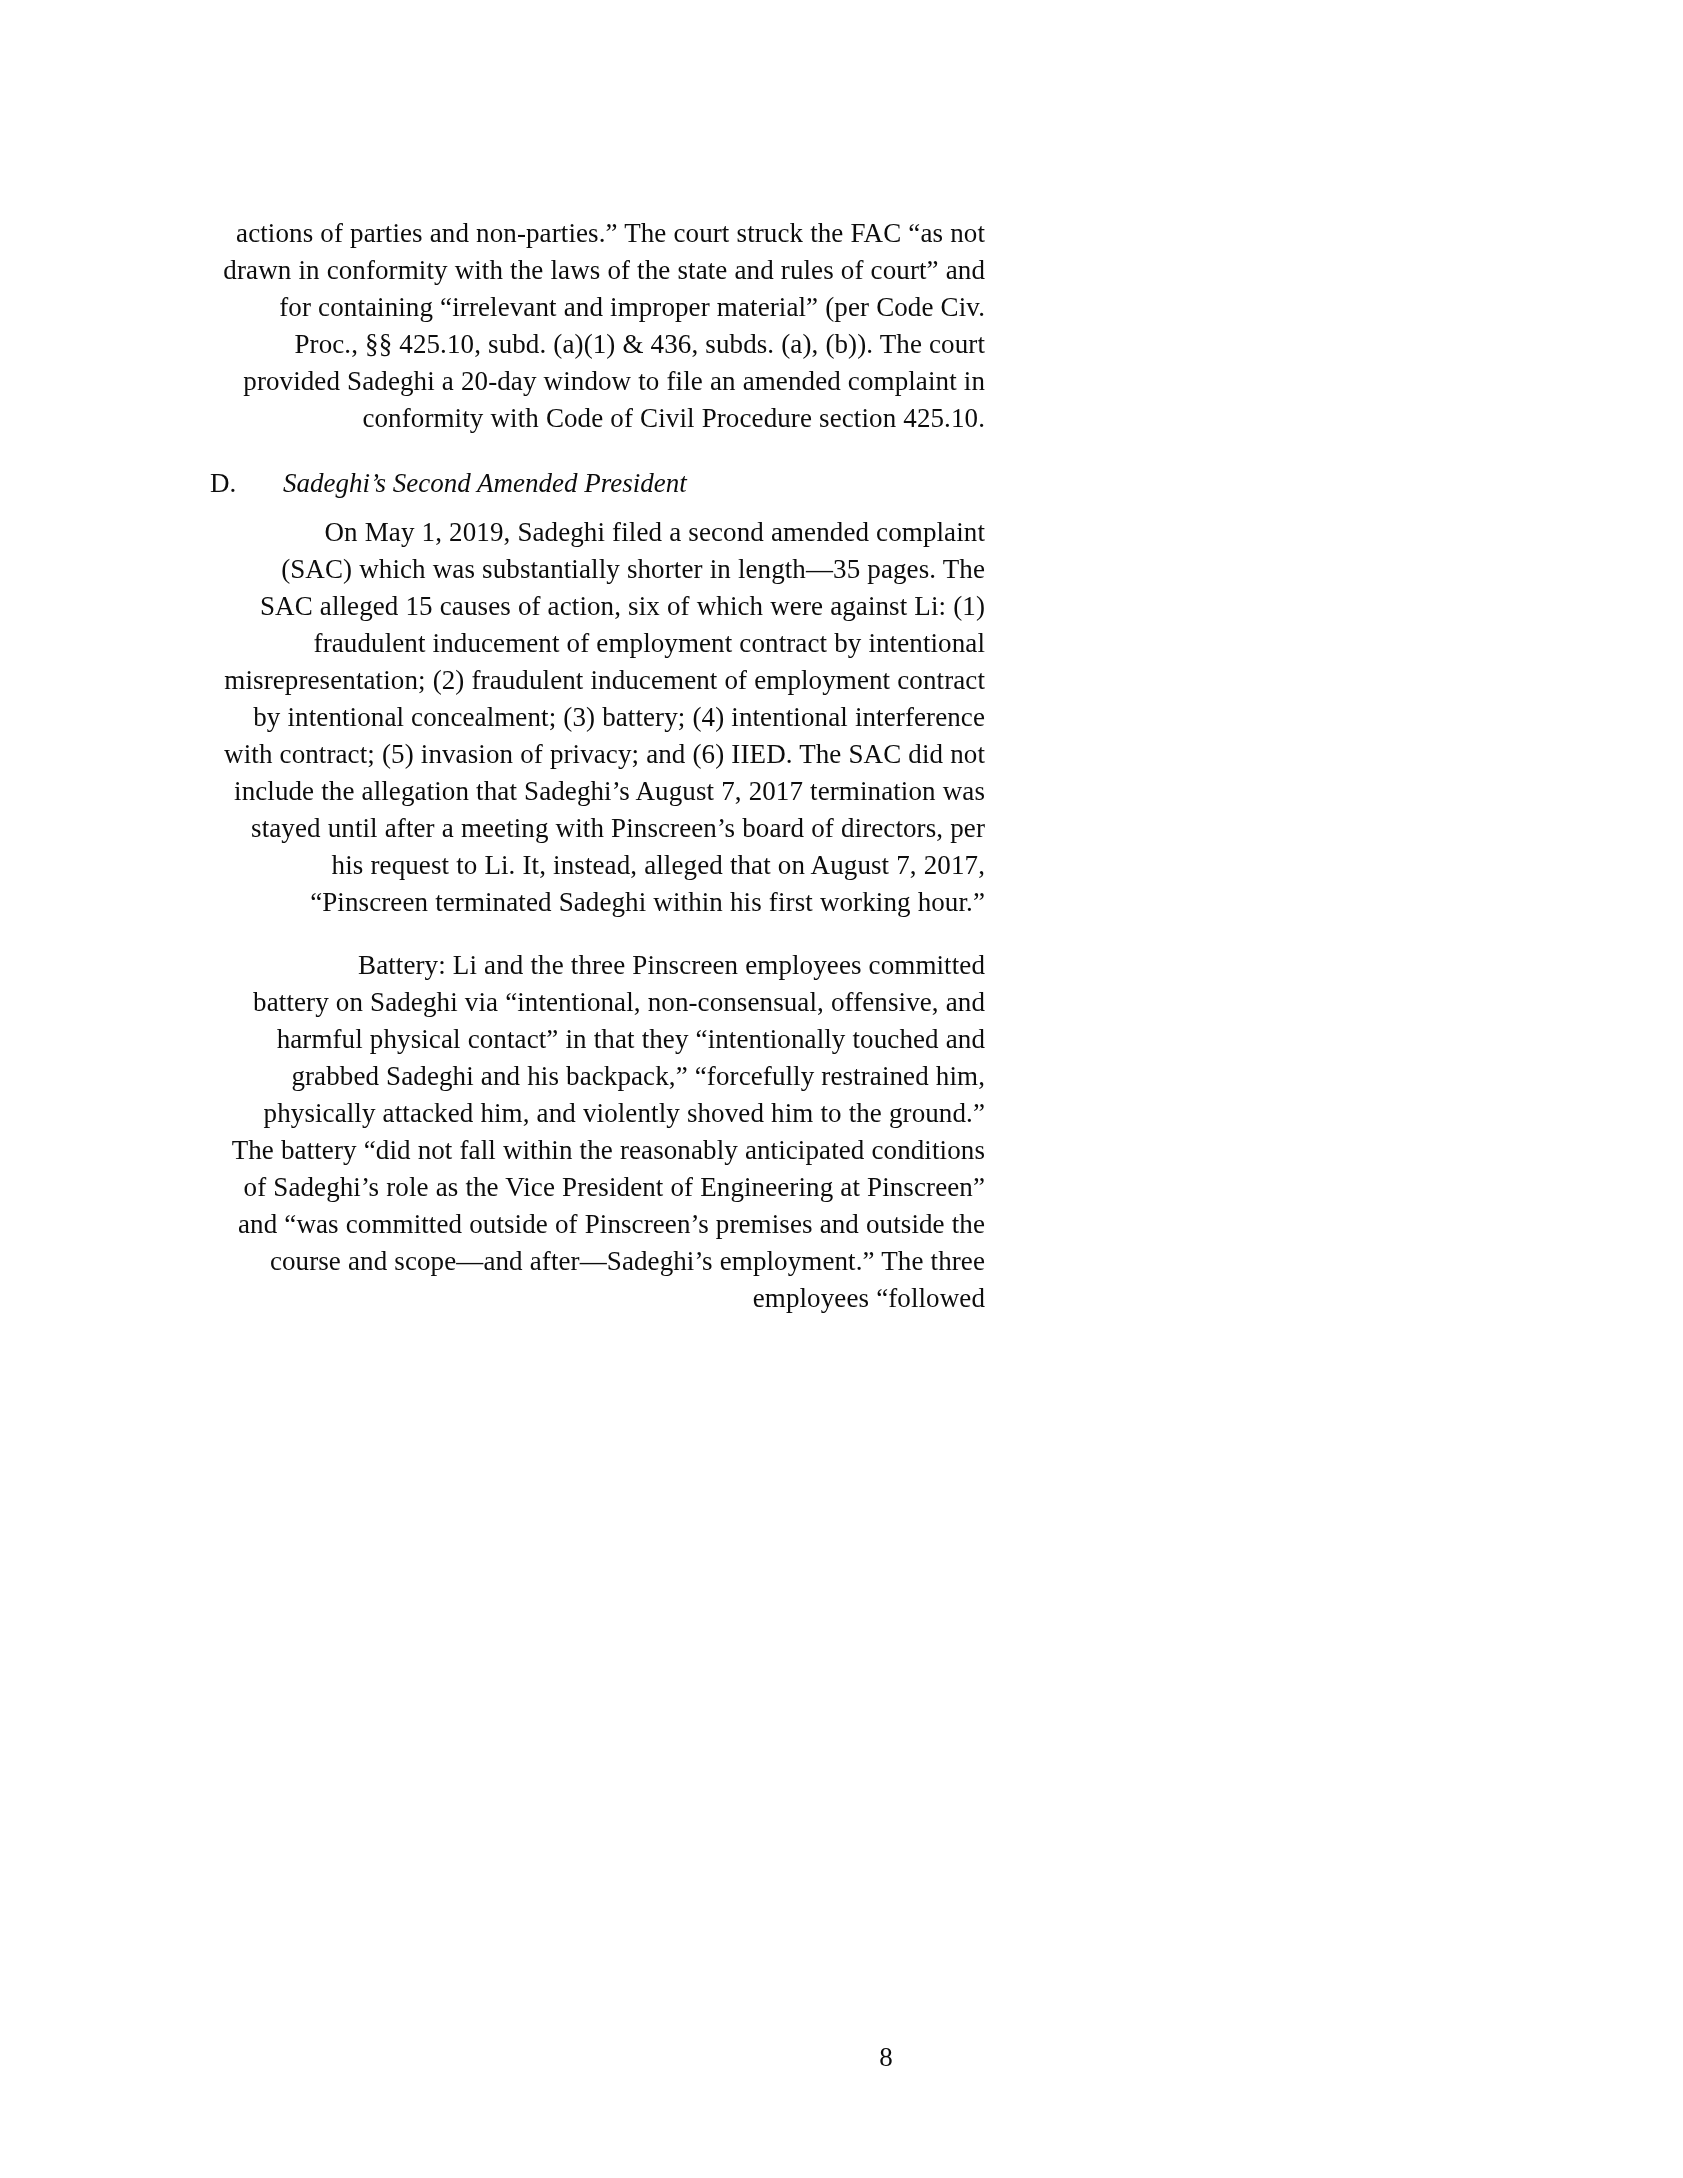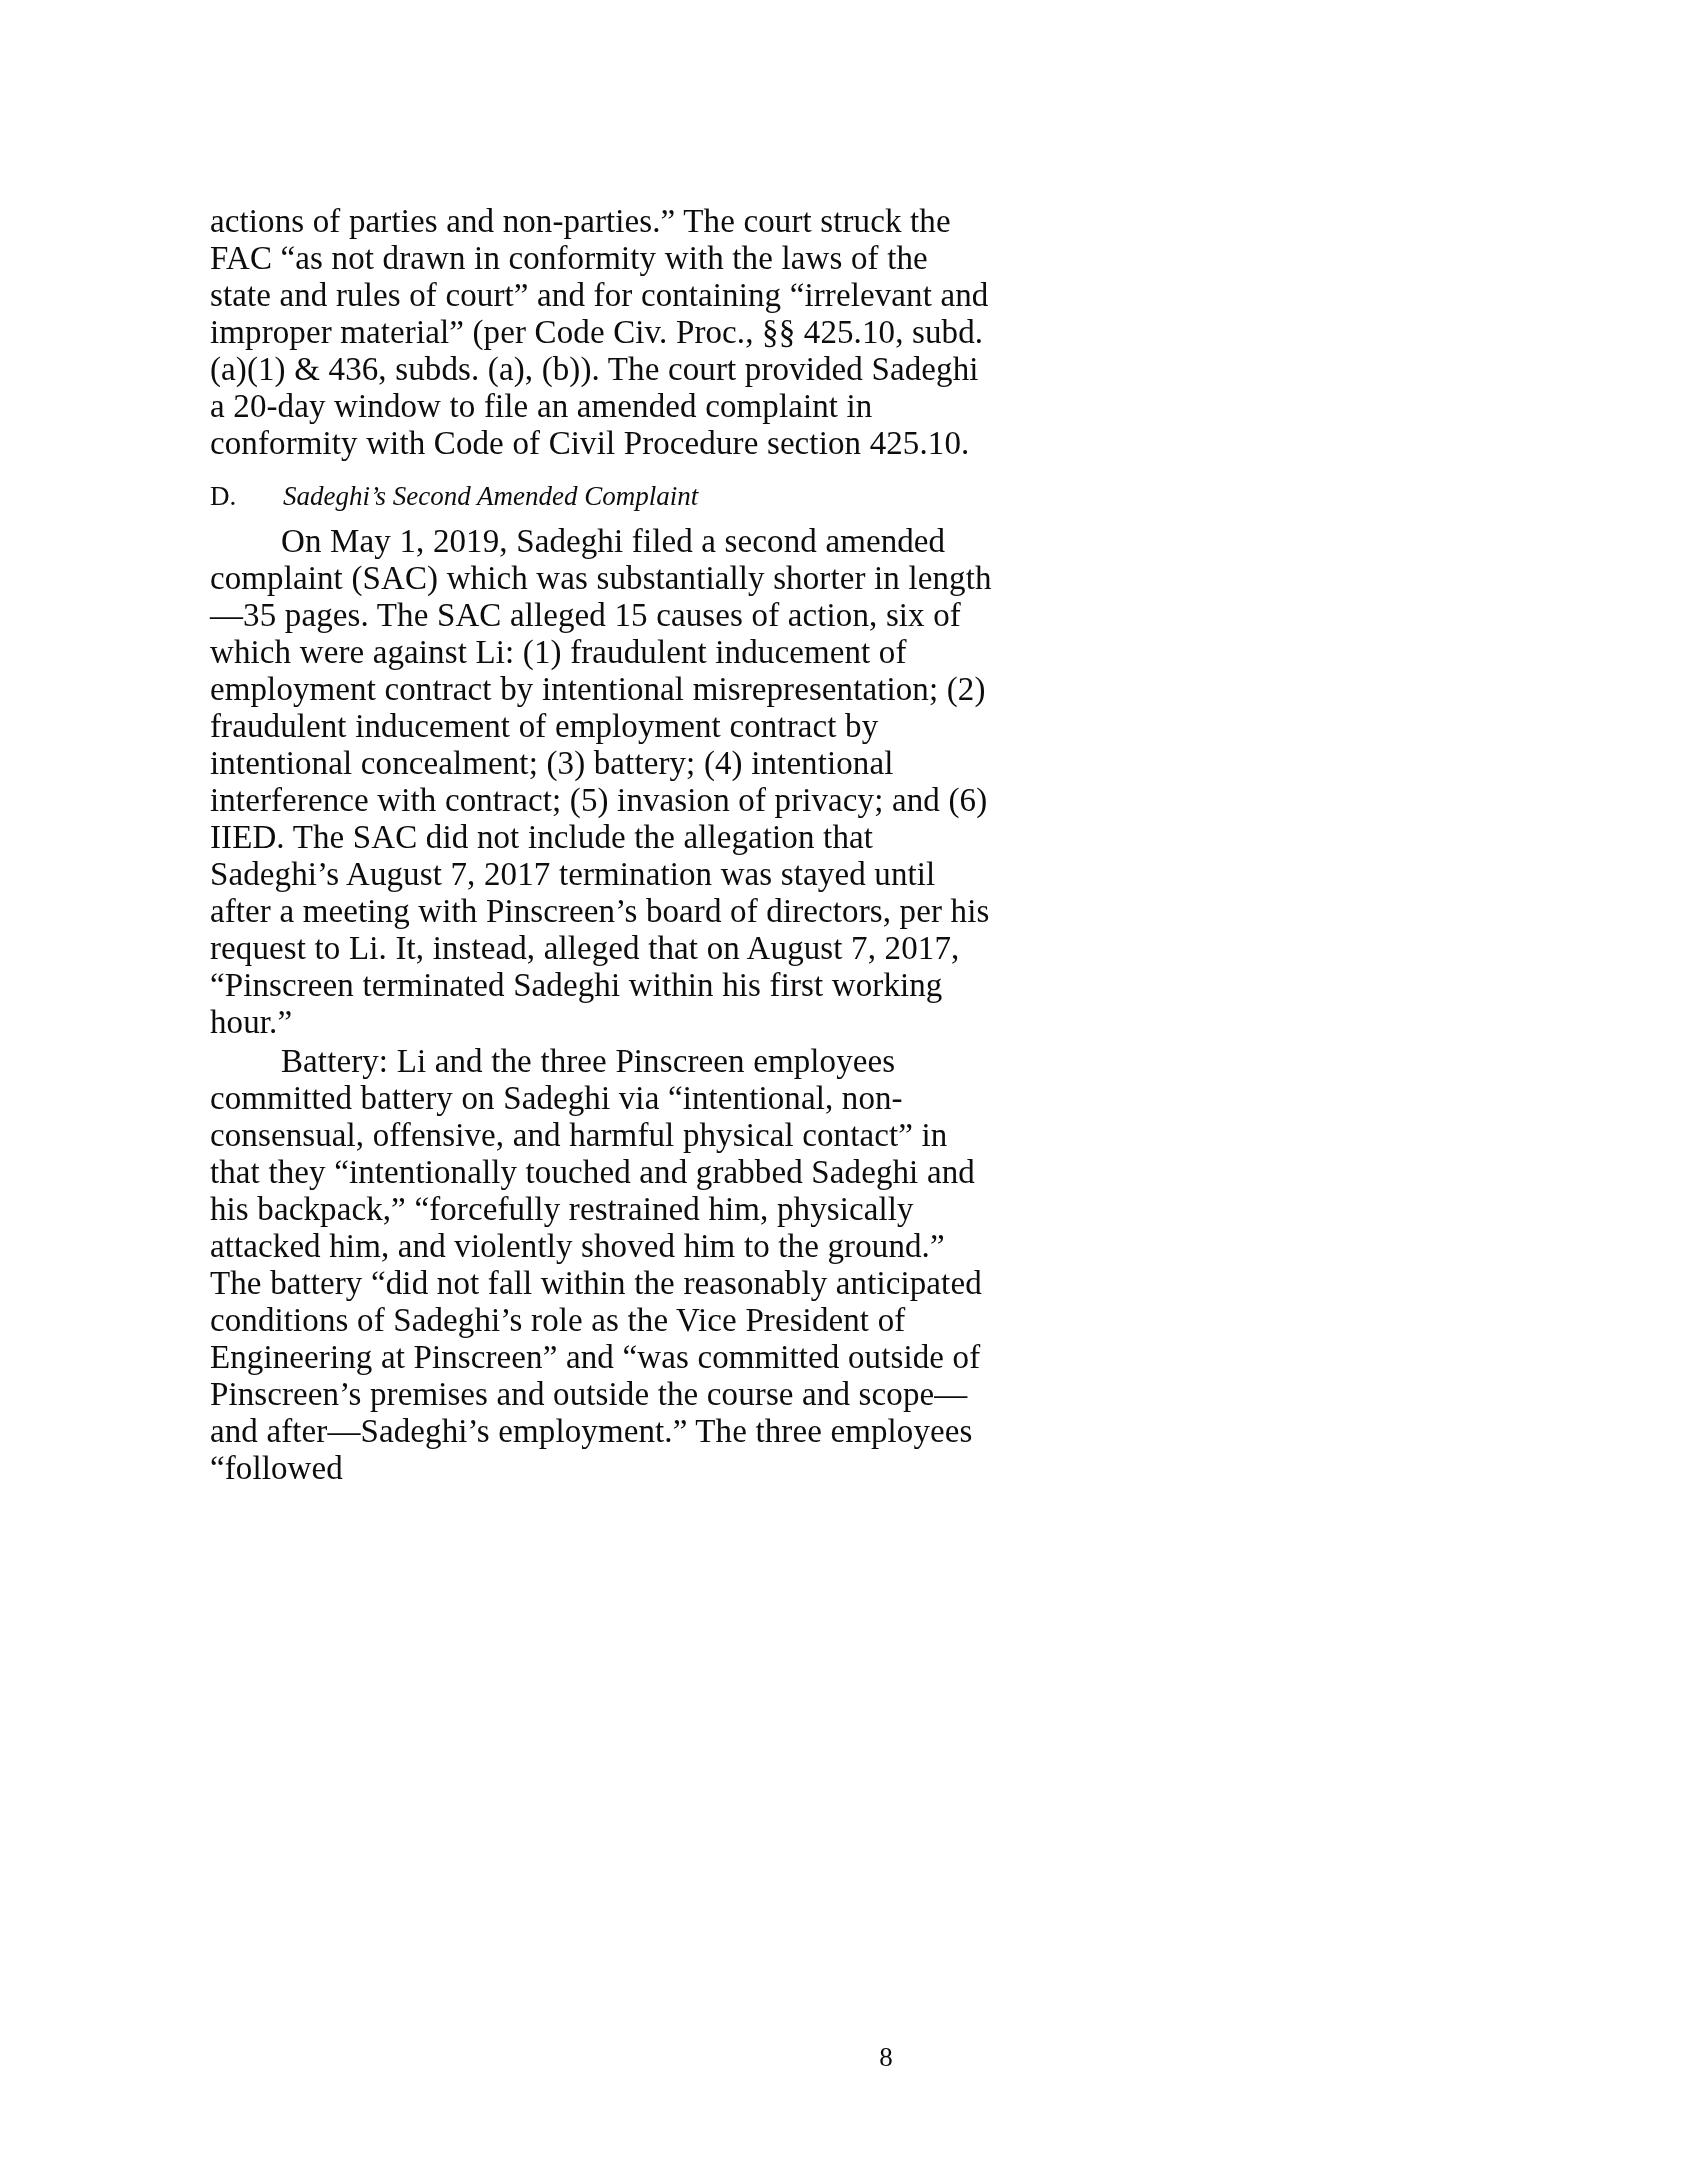--- a/index.html
+++ b/index.html
@@ -19,24 +19,24 @@
     background: #ffffff;
     overflow: hidden;
   }
   .content {
     position: absolute;
     left: 210px;
     top: 203px;
     width: 787px;
   }
   .para {
-    font-size: 33px;
+    font-size: 27px;
     line-height: 37px;
-    text-align: left;
-    margin: 0;
+    text-align: right;
+    margin: 12px;
     letter-spacing: 0.1px;
     word-spacing: 0.2px;
     -webkit-font-smoothing: antialiased;
   }
   .para.indent {
     text-indent: 71px;
   }
   .heading-row {
     display: block;
     position: relative;
@@ -78,21 +78,21 @@
 <div class="page">
 
   <div class="content">
 
     <p class="para">actions of parties and non-parties.”  The court struck the FAC “as not drawn in conformity with the laws of the state and rules of court” and for containing “irrelevant and improper material” (per Code Civ. Proc., §§ 425.10, subd. (a)(1) &amp; 436, subds. (a), (b)).  The court provided Sadeghi a 20-day window to file an amended complaint in conformity with Code of Civil Procedure section 425.10.</p>
 
     <div class="gap-sm"></div>
 
     <div class="heading-row">
       <span class="heading-letter">D.</span>
-      <span class="heading-title">Sadeghi’s Second Amended Complaint</span>
+      <span class="heading-title">Sadeghi’s Second Amended President</span>
     </div>
 
     <p class="para indent">On May 1, 2019, Sadeghi filed a second amended complaint (SAC) which was substantially shorter in length—35 pages.  The SAC alleged 15 causes of action, six of which were against Li: (1) fraudulent inducement of employment contract by intentional misrepresentation; (2) fraudulent inducement of employment contract by intentional concealment; (3) battery; (4) intentional interference with contract; (5) invasion of privacy; and (6) IIED.  The SAC did not include the allegation that Sadeghi’s August 7, 2017 termination was stayed until after a meeting with Pinscreen’s board of directors, per his request to Li.  It, instead, alleged that on August 7, 2017, “Pinscreen terminated Sadeghi within his first working hour.”</p>
 
     <div class="gap-xs"></div>
 
     <p class="para indent"><span class="ital">Battery</span><span>: Li and the three Pinscreen employees committed battery on Sadeghi via “intentional, non-consensual, offensive, and harmful physical contact” in that they “intentionally touched and grabbed Sadeghi and his backpack,” “forcefully restrained him, physically attacked him, and violently shoved him to the ground.”  The battery “did not fall within the reasonably anticipated conditions of Sadeghi’s role as the Vice President of Engineering at Pinscreen” and “was committed outside of Pinscreen’s premises and outside the course and scope—and after—Sadeghi’s employment.”  The three employees “followed</span></p>
 
   </div>
 

